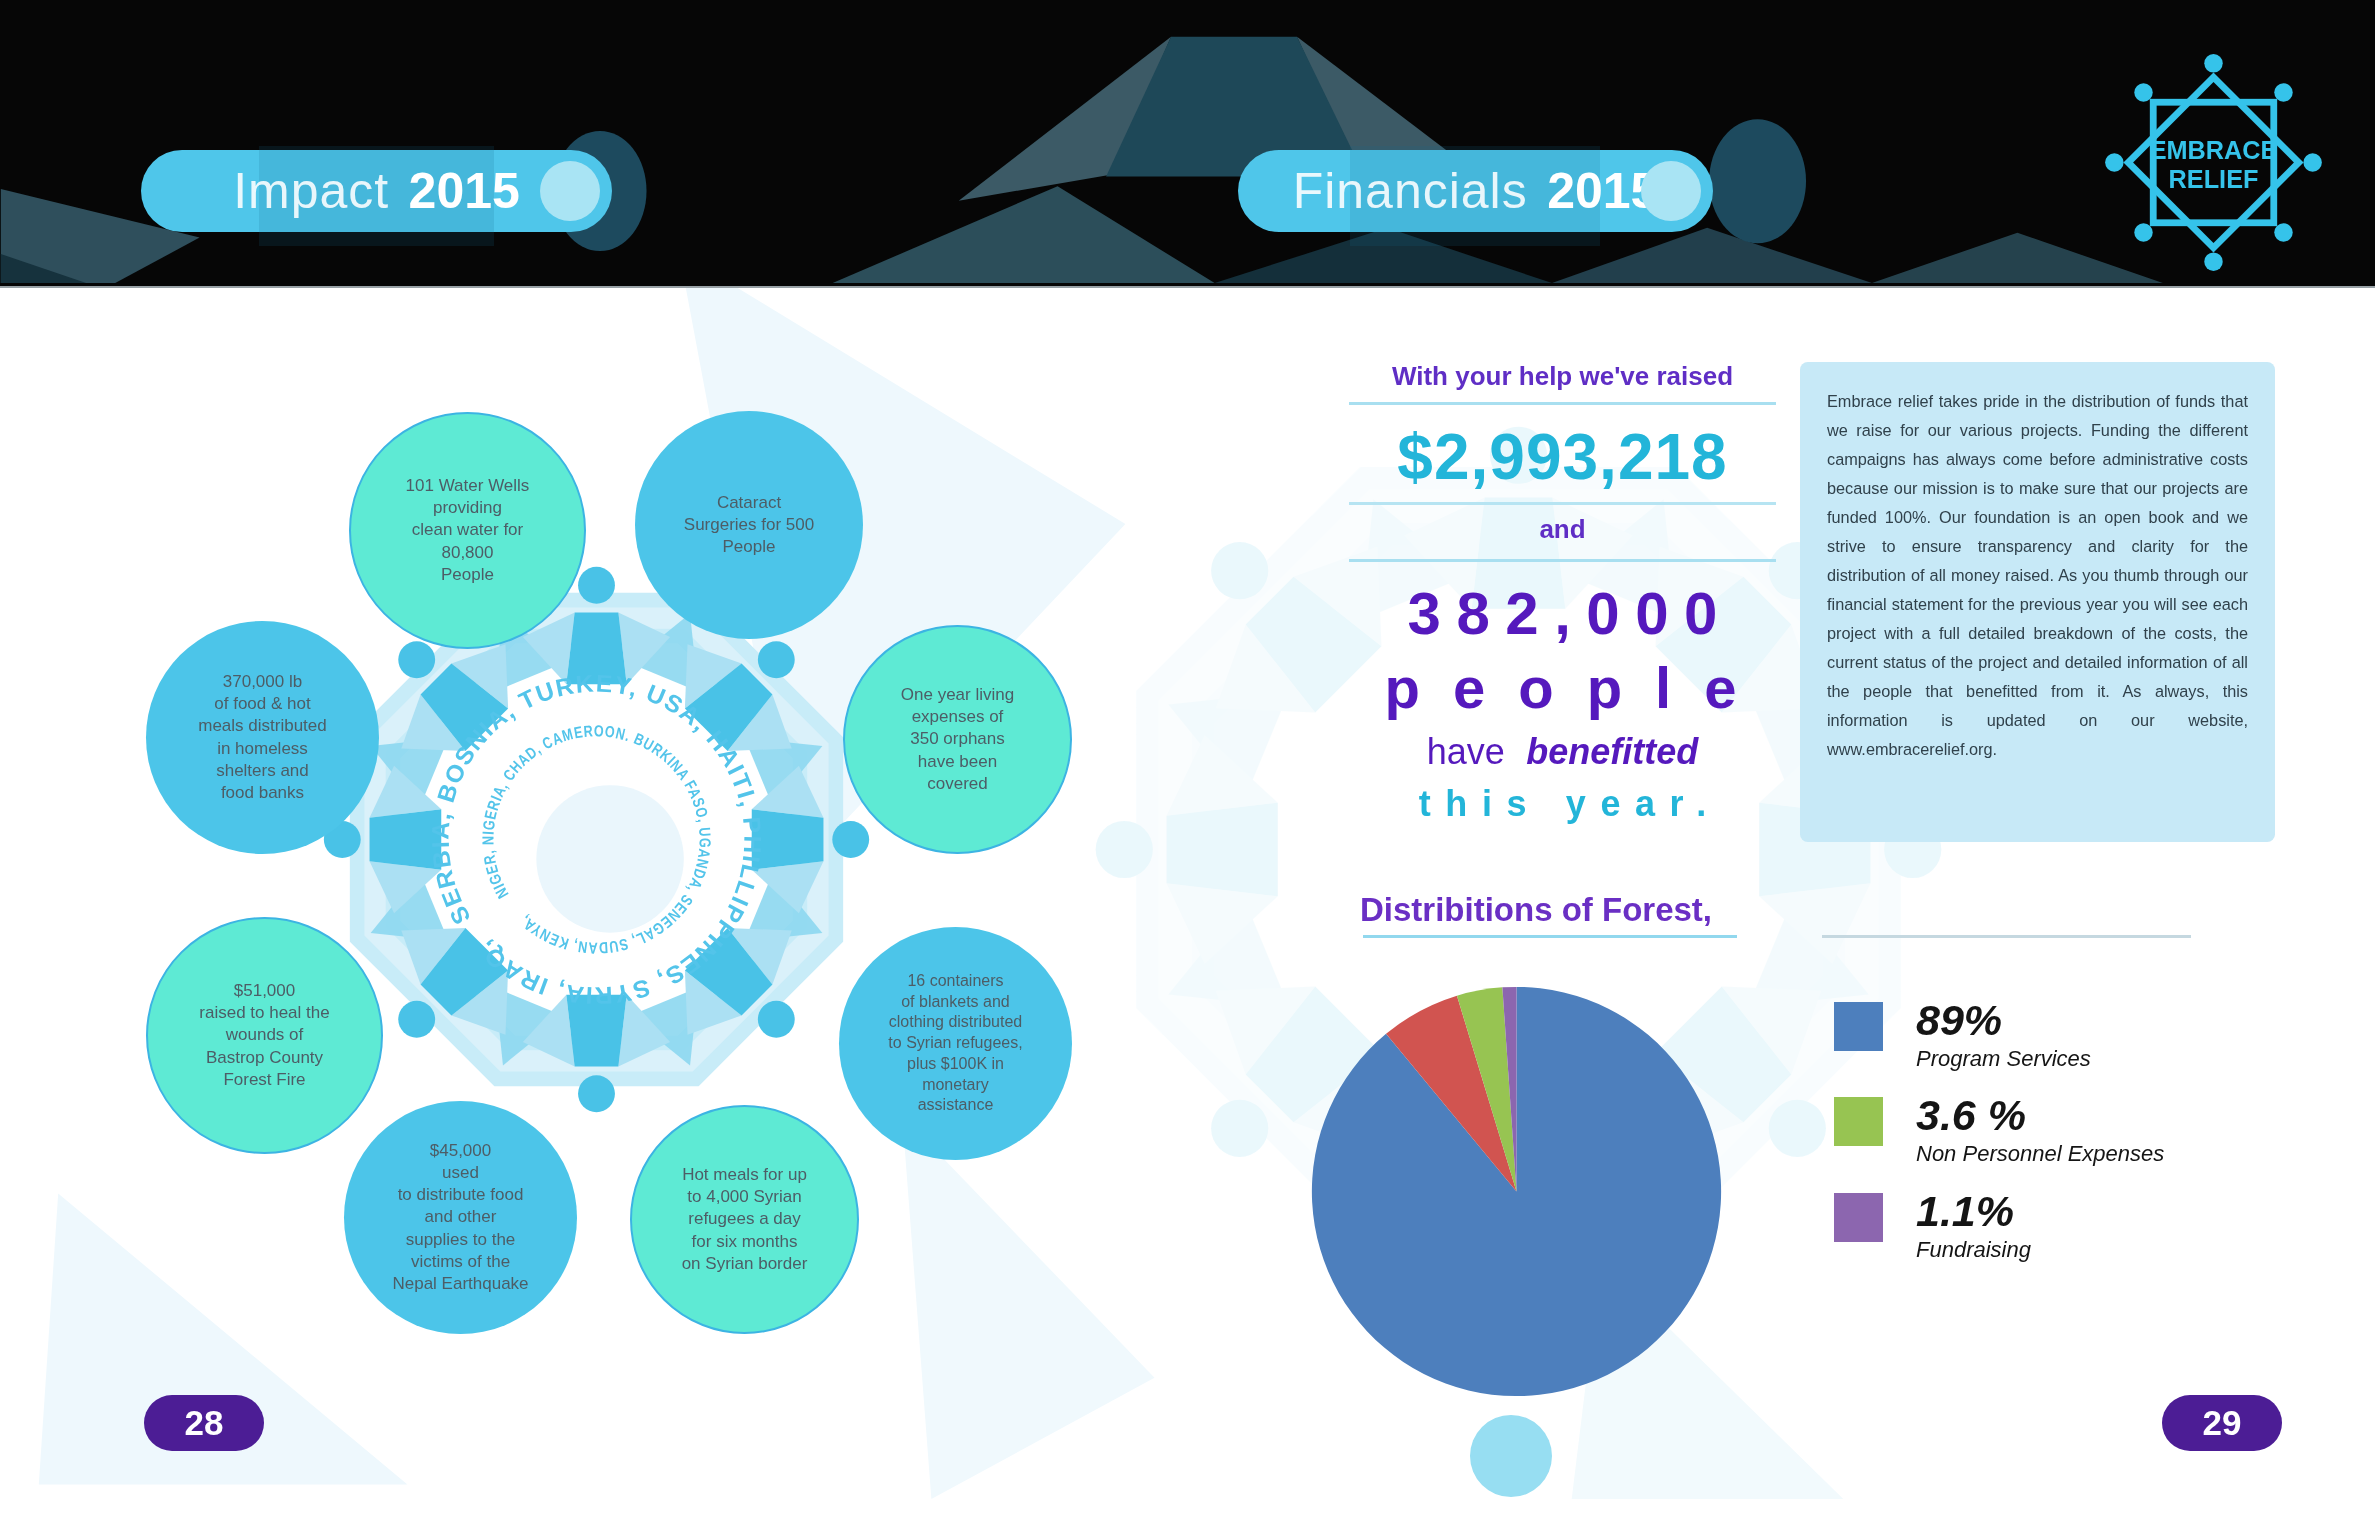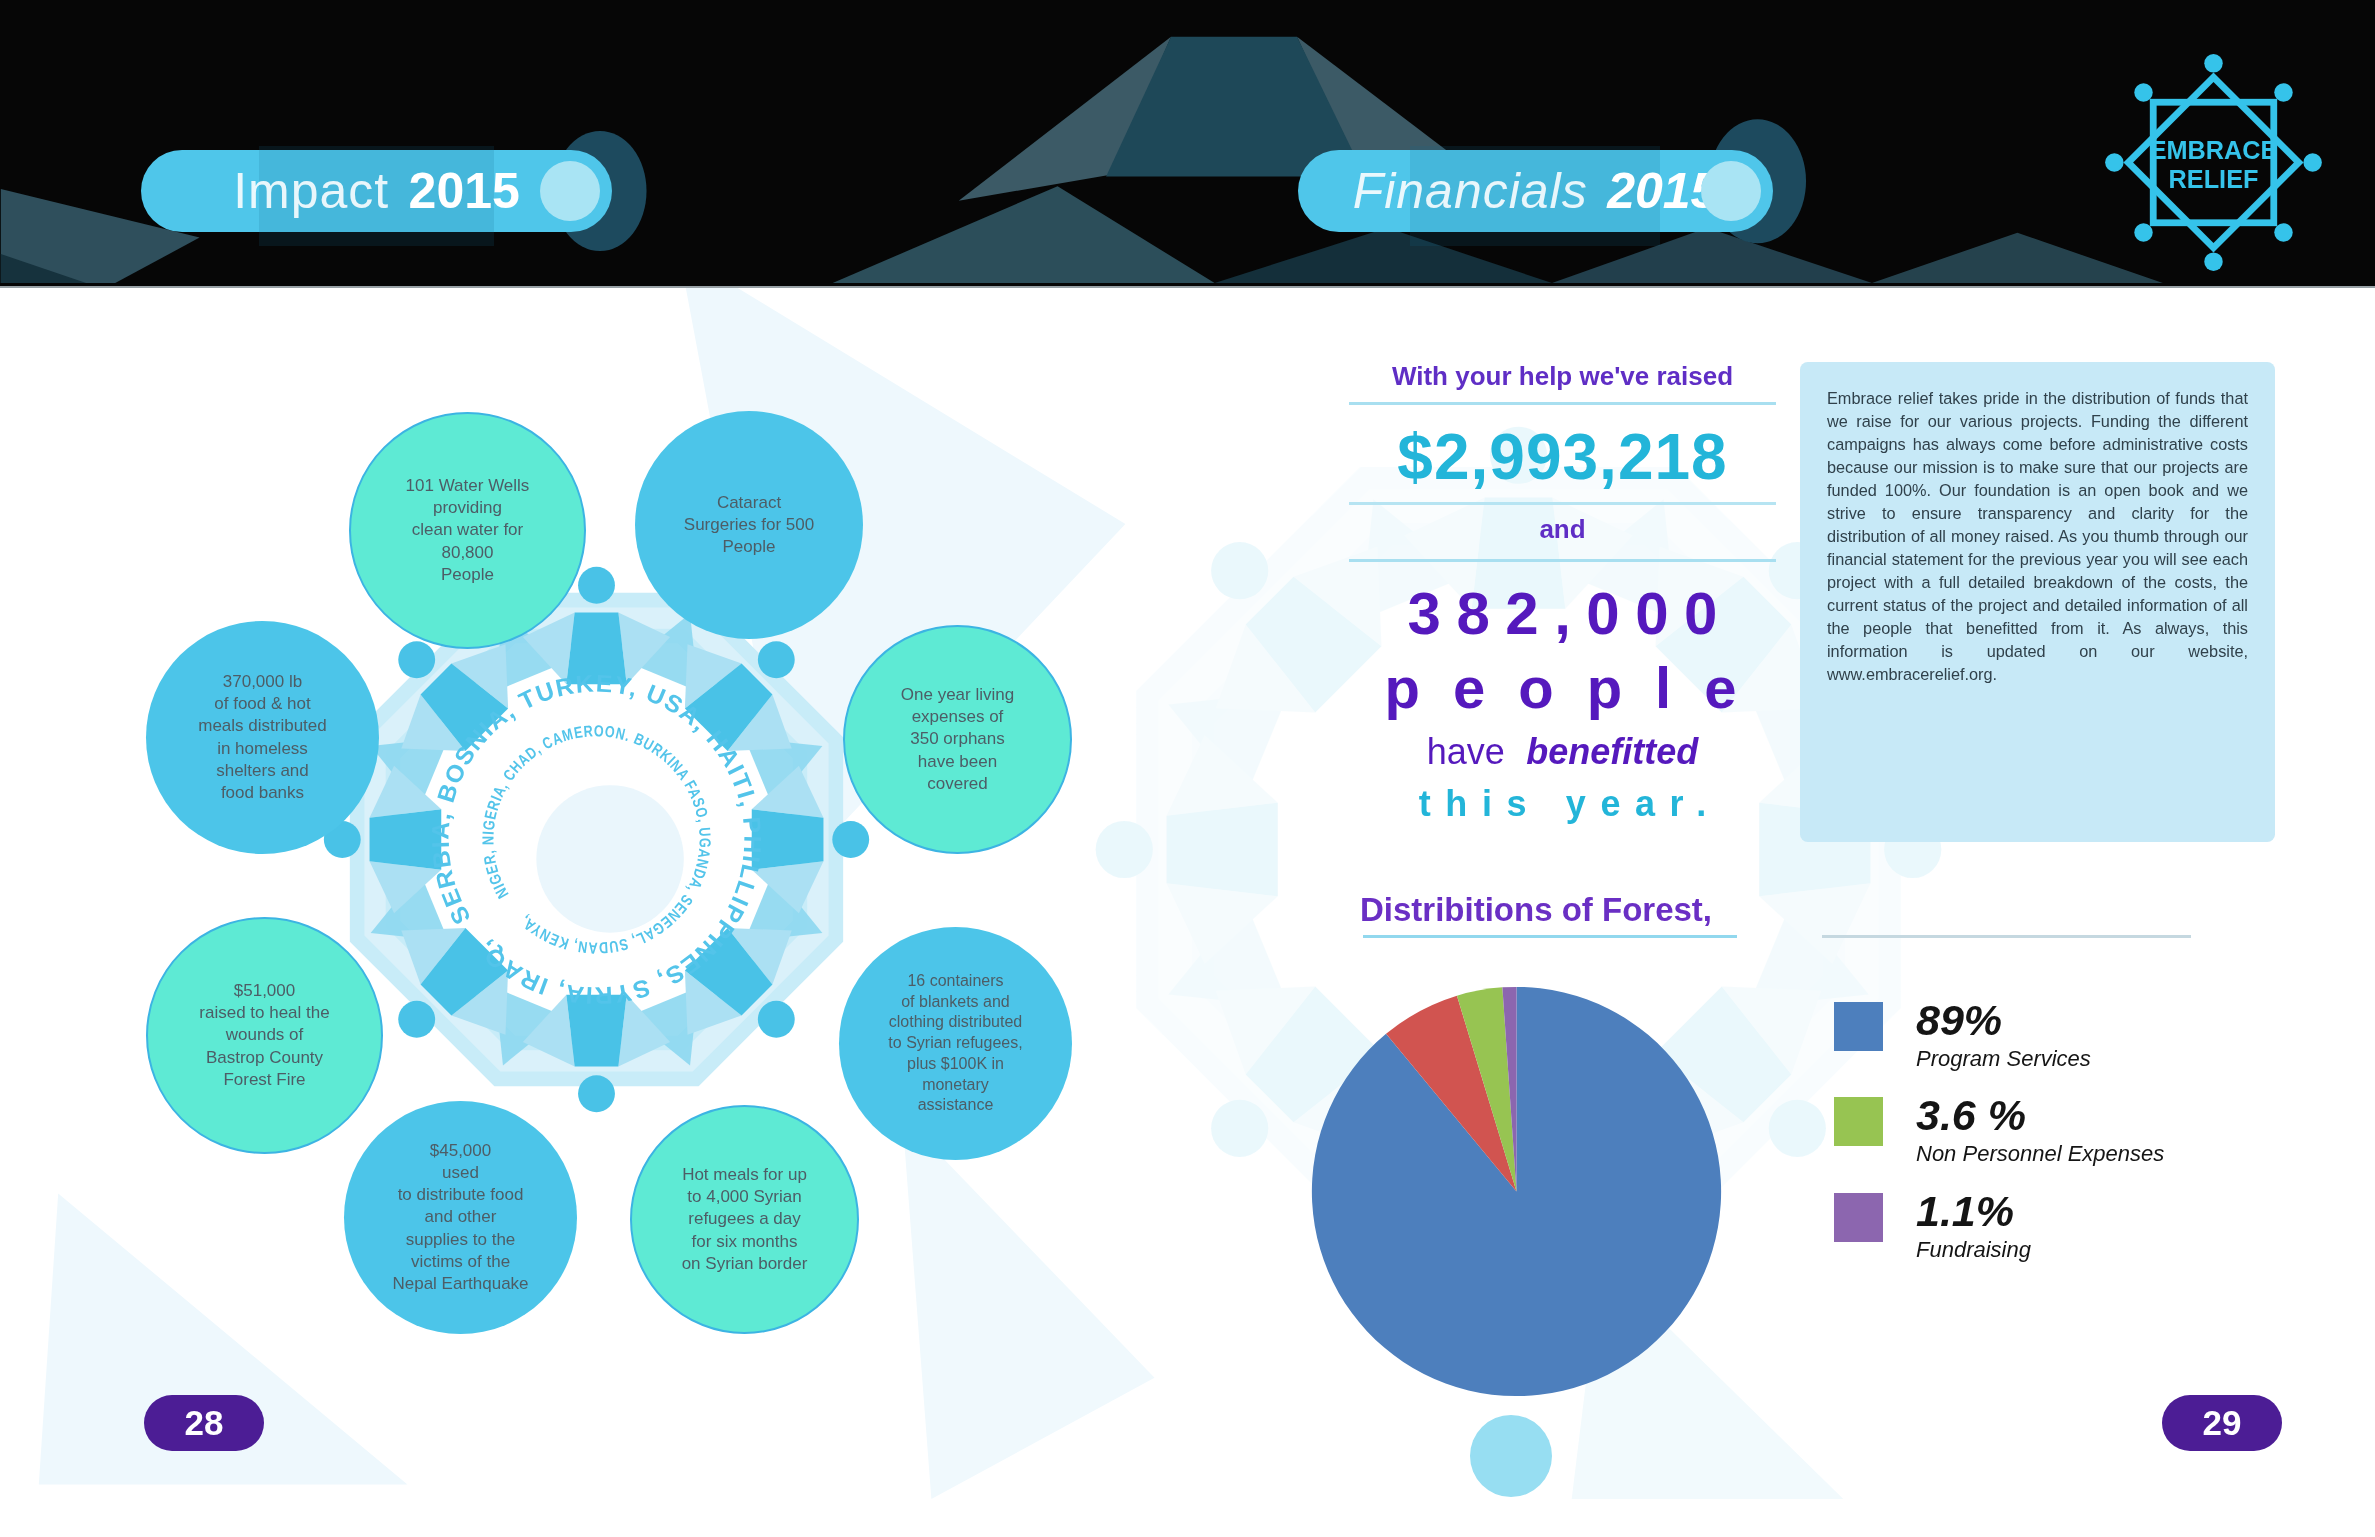--- a/index.html
+++ b/index.html
@@ -52,21 +52,21 @@
   .and-label{font-size:26px;font-weight:bold;color:#5f2ec5;}
   .big-number{font-size:60px;font-weight:600;color:#5519bd;letter-spacing:15.5px;padding-left:15.5px;}
   .big-word{font-size:58px;font-weight:600;color:#5519bd;letter-spacing:33px;padding-left:29px;margin-top:5.8px;}
   .benefit-line{font-size:36px;color:#5519bd;margin-top:9.7px;}
   .benefit-line .b1{font-weight:400;}
   .benefit-line .b2{font-weight:800;font-style:italic;margin-left:11.6px;}
   .this-year{font-size:36px;font-weight:800;color:#23b5d9;letter-spacing:14.6px;padding-left:14.6px;margin-top:9.7px;}
 
   .about-box{position:absolute;left:1800px;top:362px;width:475px;height:480px;background:#c7e9f7;
              border-radius:7.8px;box-sizing:border-box;padding:25px 27px;z-index:2;}
-  .about-text{font-size:16.3px;line-height:23px;color:#30414b;text-align:justify;}
+  .about-text{font-size:16.3px;line-height:29px;color:#30414b;text-align:justify;}
 
   .chart-heading{position:absolute;left:1360px;top:891px;font-size:33px;font-weight:bold;color:#6a2fc4;z-index:2;}
   .chart-uline{position:absolute;left:1363px;top:935px;width:374px;height:2.9px;background:#92d8ee;z-index:2;}
   .legend-uline{position:absolute;left:1822px;top:935px;width:369px;height:2.9px;background:#c5d8e0;z-index:2;}
 
   .pie-wrap{position:absolute;left:1308px;top:983px;z-index:2;}
 
   .legend{position:absolute;left:1834px;top:998px;width:456px;z-index:2;}
   .legend-row{display:flex;align-items:flex-start;gap:33px;margin-bottom:21.3px;}
   .legend-swatch{width:49px;height:49px;flex:0 0 auto;margin-top:3.9px;}
@@ -149,21 +149,21 @@
       <ellipse cx="1812" cy="187" rx="50" ry="64" fill="#1d4a5e"></ellipse>
     </svg>
 
     <div class="tab-pill" style="left:141px;width:471px;">
       <div class="band" style="left:118px;width:235px;"></div>
       <span class="tab-label">Impact</span>
       <span class="tab-year">2015</span>
       <span class="pill-dot"></span>
     </div>
 
-    <div class="tab-pill" style="left:1298px;width:475px;font-style:italic;">
+    <div class="tab-pill" style="left:1238px;width:475px;">
       <div class="band" style="left:112px;width:250px;"></div>
       <span class="tab-label">Financials</span>
       <span class="tab-year">2015</span>
       <span class="pill-dot"></span>
     </div>
 
     <svg class="logo" width="243" height="243" viewBox="-125 -125 250 250">
       <rect x="-62" y="-62" width="124" height="124" fill="none" stroke="#35c3ea" stroke-width="7"></rect>
       <rect x="-62" y="-62" width="124" height="124" fill="none" stroke="#35c3ea" stroke-width="7" transform="rotate(45)"></rect>
       <g fill="#35c3ea">

